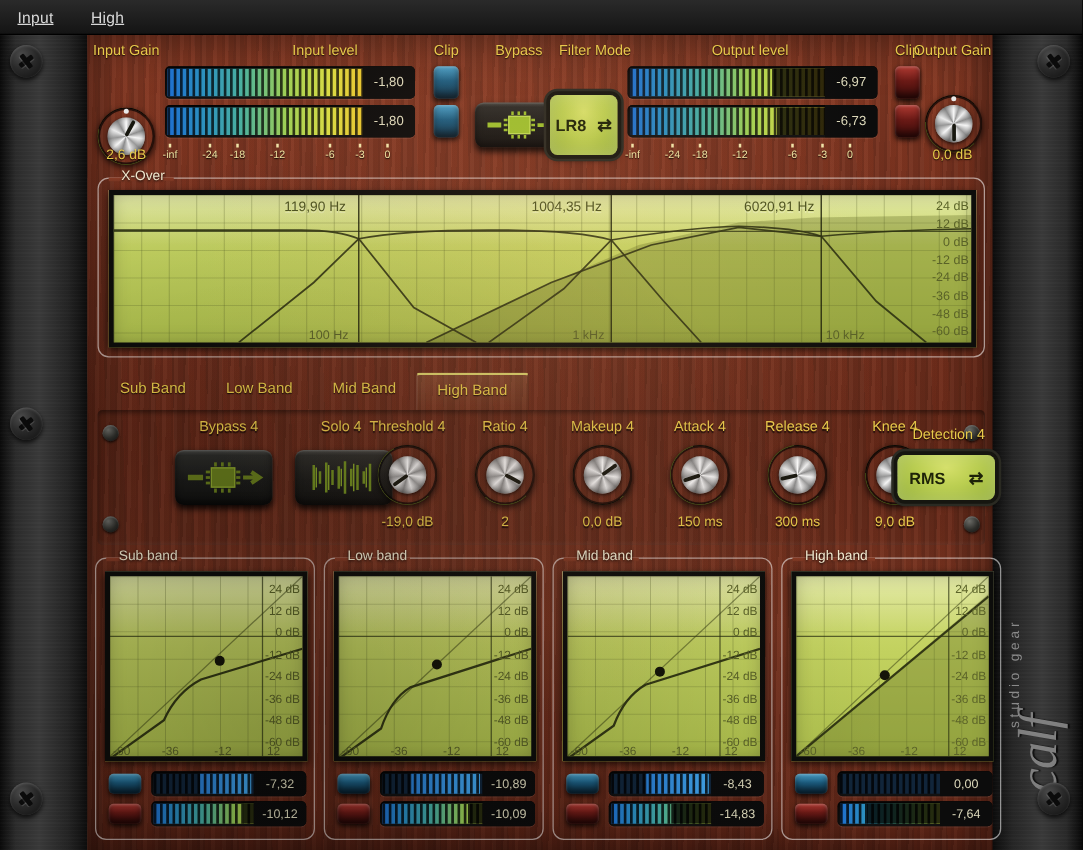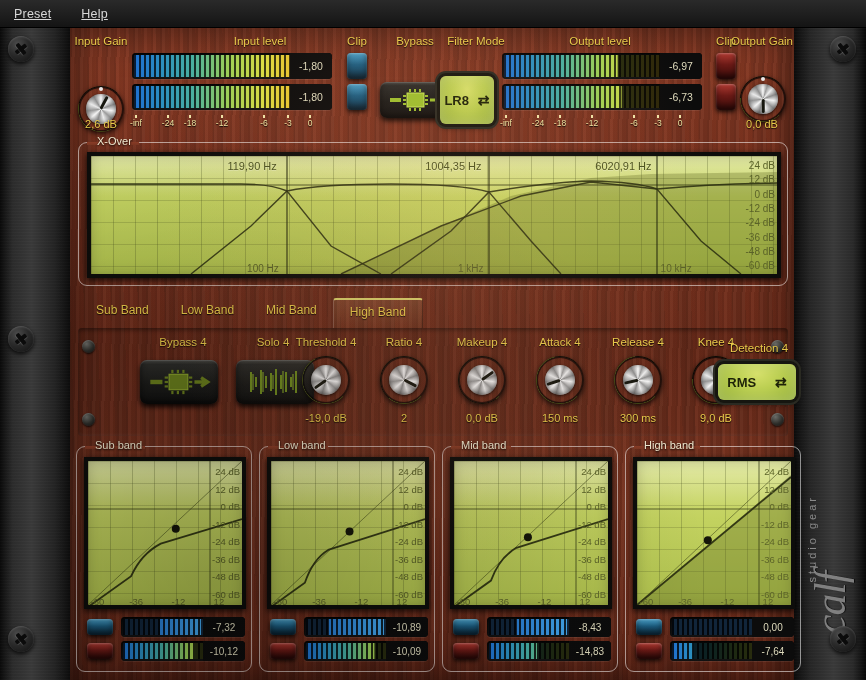--- a/index.html
+++ b/index.html
@@ -255,24 +255,24 @@
     box-shadow: inset 0 1px 1px rgba(255,255,255,.2), 0 1px 2px rgba(0,0,0,.8);
   }
 </style>
 </head>
 <body>
 
 <div id="app">
 
   <div class="menubar">
     <div class="menu-item">
-      <span class="u">Preset</span>
+      <span class="u">Input</span>
     </div>
     <div class="menu-item">
-      <span class="u">Help</span>
+      <span class="u">High</span>
     </div>
   </div>
 
   <div class="rail left"></div>
   <div class="rail right"></div>
 
   <div class="screw" style="left:8px;  top:36px;">
       <i></i>
       <i></i>
     </div>

